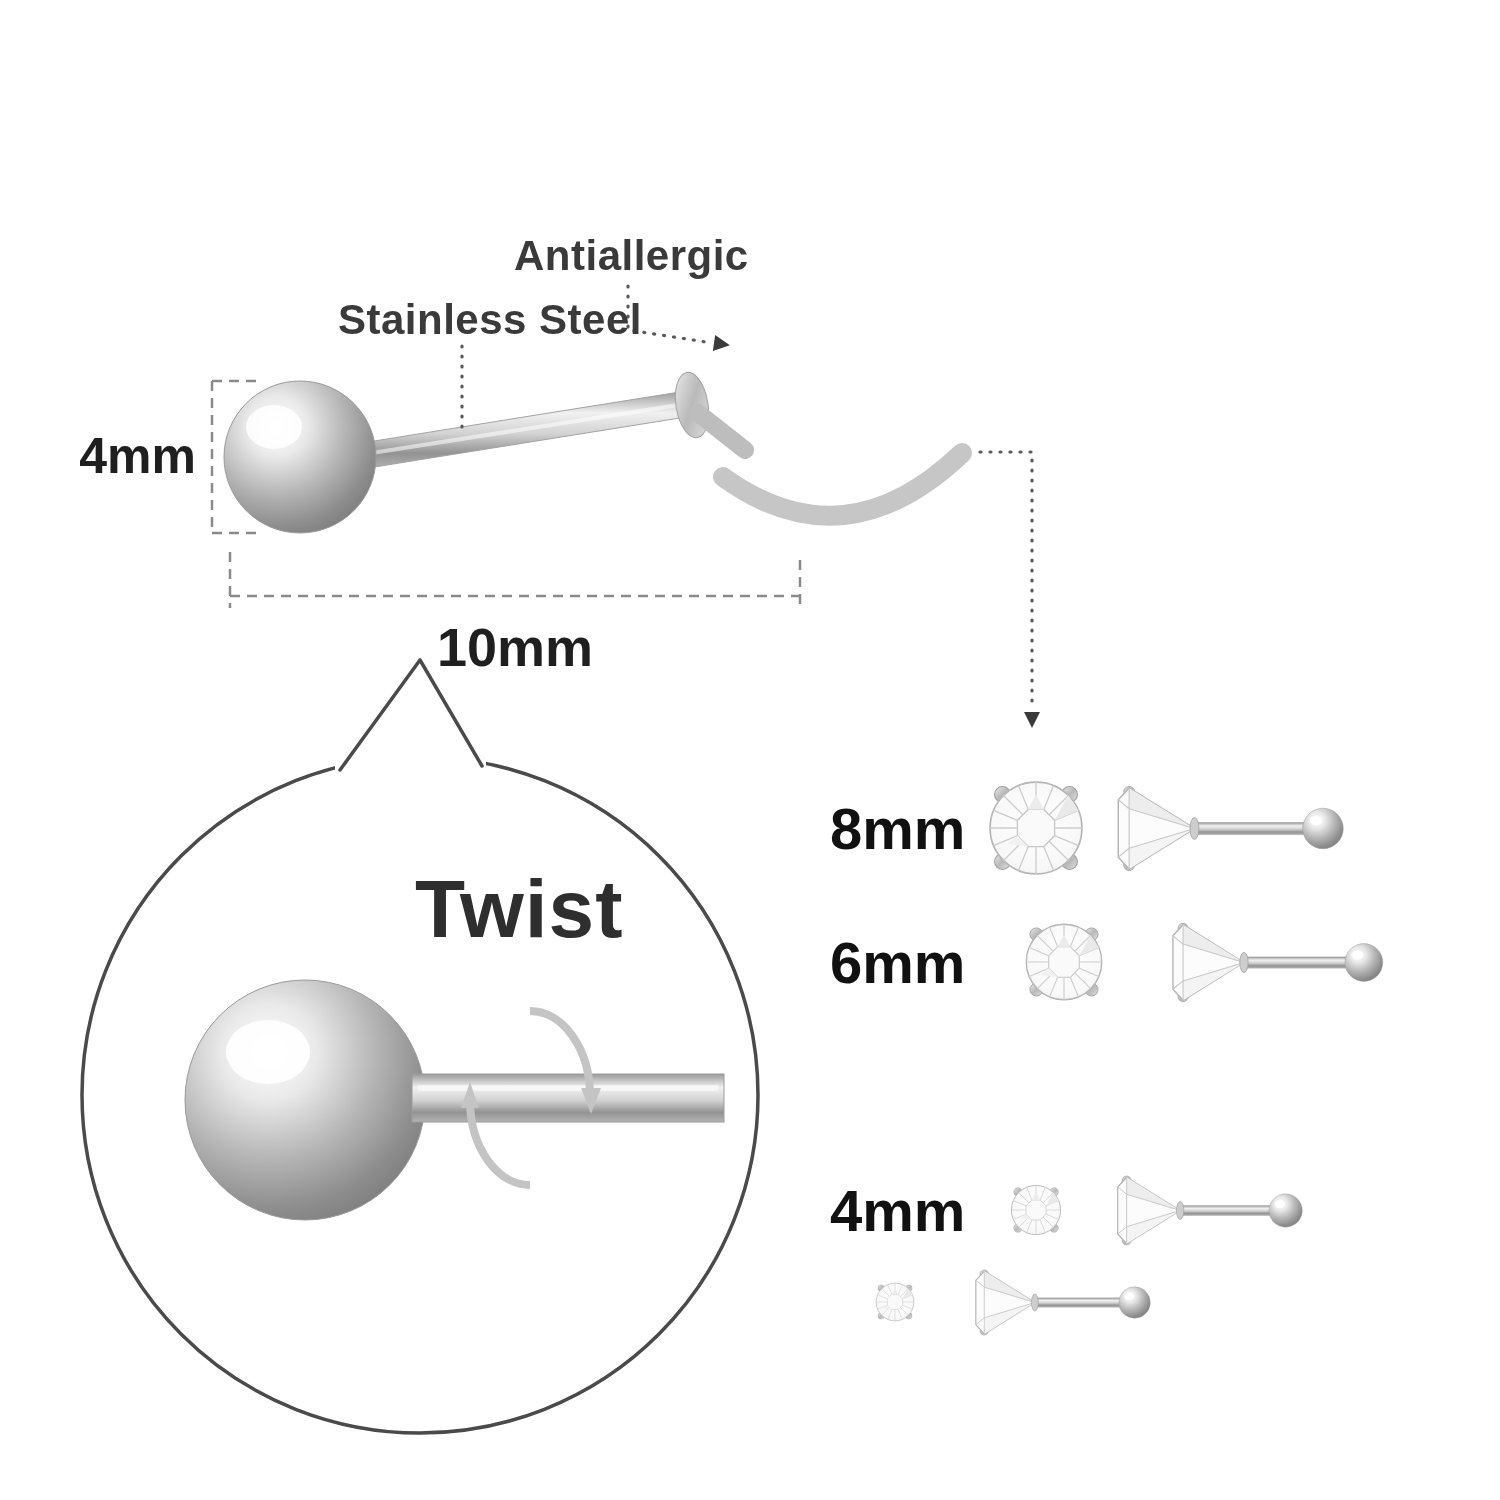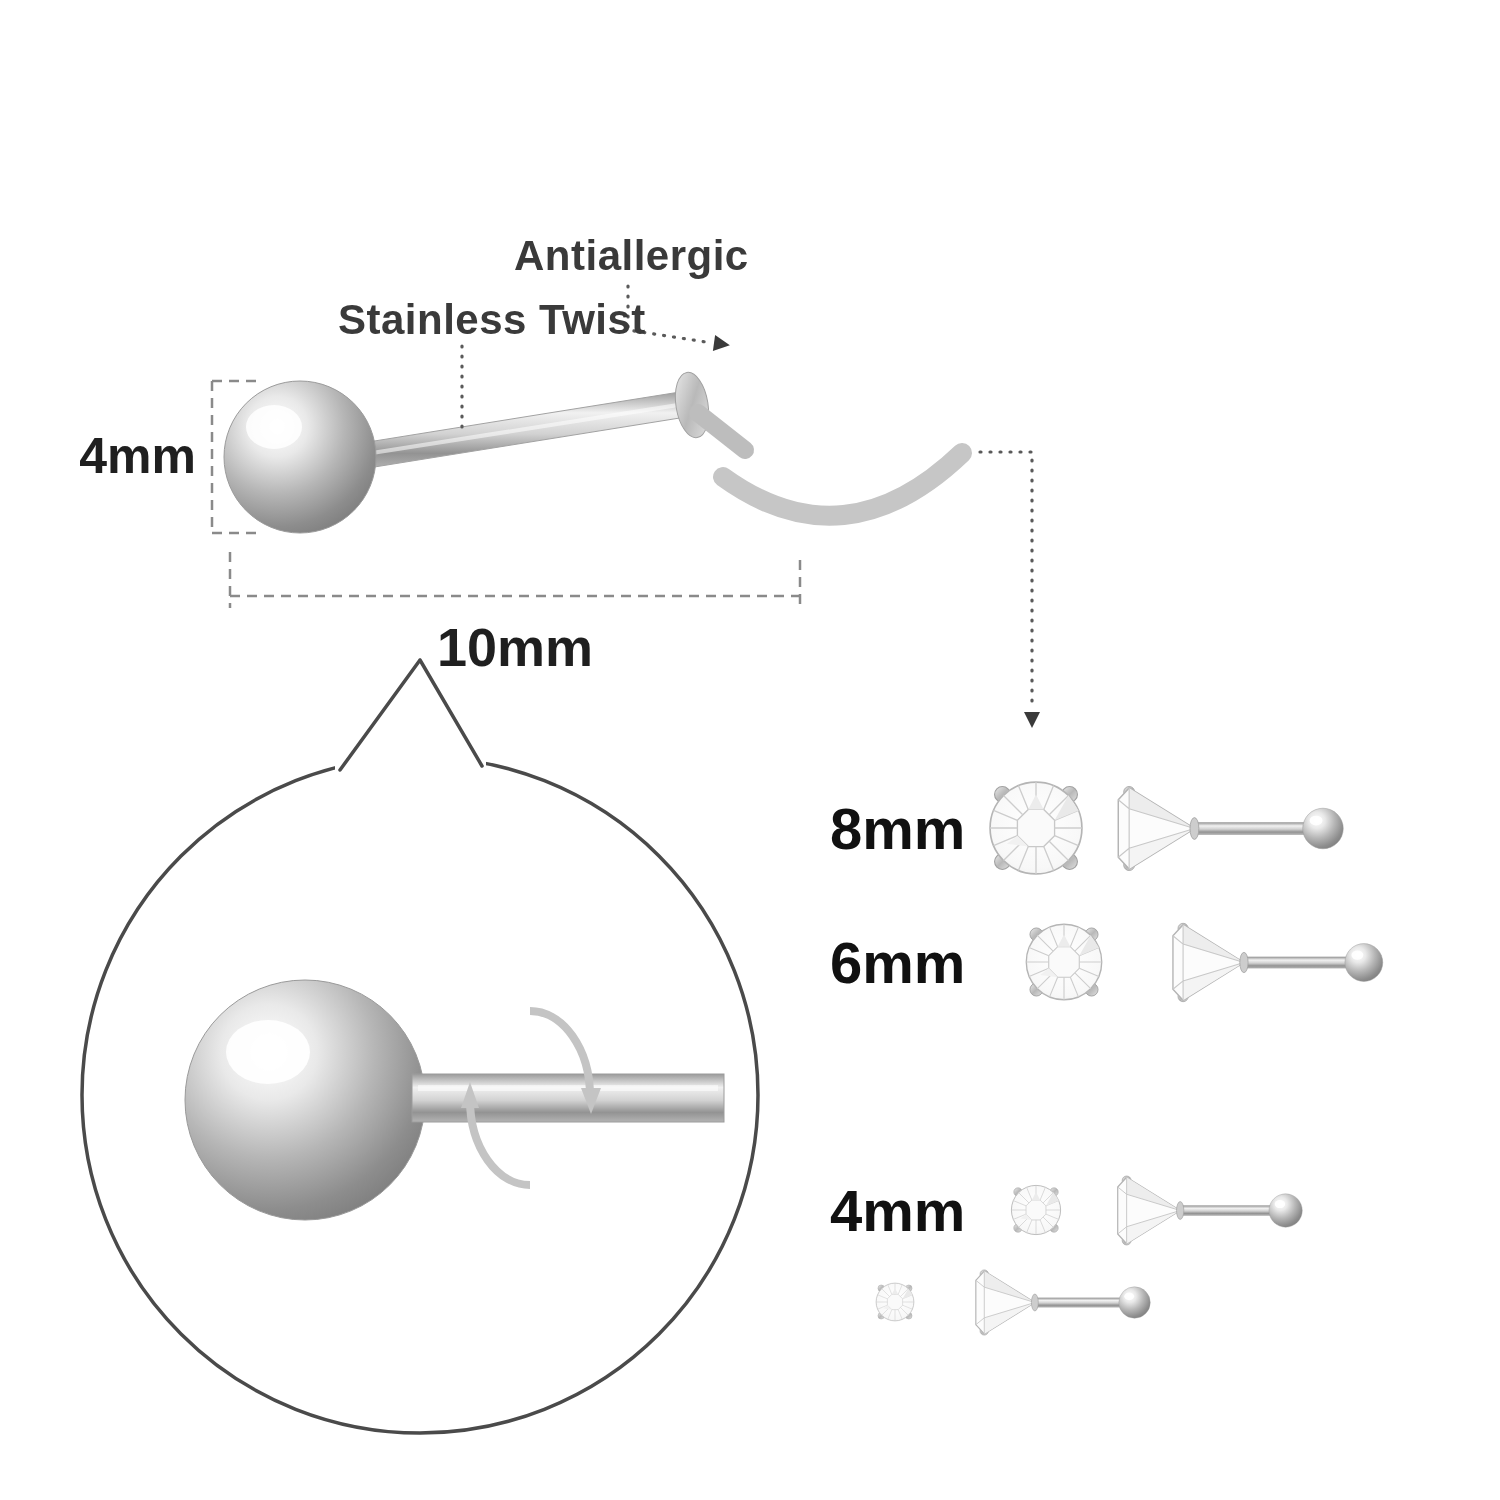--- a/index.html
+++ b/index.html
@@ -111,39 +111,40 @@
       <path d="M230 552 V608"></path>
       <path d="M800 560 V608"></path>
       <path d="M230 596 H800"></path>
     </g>
 
     <path d="M980 452 H1032 V702" fill="none" stroke="#5a5a5a" stroke-width="3.2" stroke-dasharray="1 9" stroke-linecap="round"></path>
     <polygon points="0,-8 16,0 0,8" transform="translate(1032,712) rotate(90)" fill="#3a3a3a"></polygon>
   </svg>
 
   <div class="abs callout" style="left:486px;top:232px;margin-left:28px;">Antiallergic</div>
-  <div class="abs callout" style="left:338px;top:296px;">Stainless Twist</div>
+  <div class="abs callout" style="left:338px;top:296px;">Stainless Steel</div>
   <div class="abs dim-label" style="left:58px;top:427px;width:138px;text-align:right;">4mm</div>
   <div class="abs dim-label" style="left:425px;top:616px;width:180px;text-align:center;font-size:54px;">10mm</div>
 
   <svg class="abs" style="left:50px;top:630px;" width="750" height="820" viewBox="0 0 750 820">
     <circle cx="370" cy="465" r="338" fill="#ffffff" stroke="#4a4a4a" stroke-width="3.5"></circle>
     <rect x="285" y="108" width="151" height="50" fill="#ffffff"></rect>
     <path d="M370 30 L290 140 M370 30 L432 136" fill="none" stroke="#4a4a4a" stroke-width="3.5" stroke-linecap="round"></path>
     <circle cx="255" cy="470" r="120" fill="url(#ballGrad)" stroke="#9a9a9a" stroke-width="1"></circle>
     <ellipse cx="218" cy="422" rx="42" ry="32" fill="#ffffff" opacity="0.9"></ellipse>
     <rect x="362" y="444" width="312" height="48" fill="url(#barGrad)" stroke="#9c9c9c" stroke-width="1"></rect>
     <line x1="368" y1="458" x2="668" y2="458" stroke="#ffffff" stroke-width="6" opacity="0.55"></line>
     <g>
       <path d="M480 381 A 60 85 0 0 1 540 466" fill="none" stroke="#c4c4c4" stroke-width="8"></path>
       <polygon points="531,458 551,458 541,484" fill="#c4c4c4"></polygon>
       <path d="M480 555 A 60 85 0 0 1 420 470" fill="none" stroke="#c4c4c4" stroke-width="8"></path>
       <polygon points="411,478 429,478 420,452" fill="#c4c4c4"></polygon>
     </g>
   </svg>
+  <div class="abs twist-label" style="left:415px;top:862px;">Twist</div>
 
   <div class="size-row row-8mm" style="top:770px;height:116px;">
     <div class="size-label">8mm</div>
     <div class="gem-box">
       <svg width="112" height="112">
           <use href="#sym-gem-front"></use>
         </svg>
     </div>
     <div class="side-box">
       <svg width="238" height="89" viewBox="0 0 240 90">

